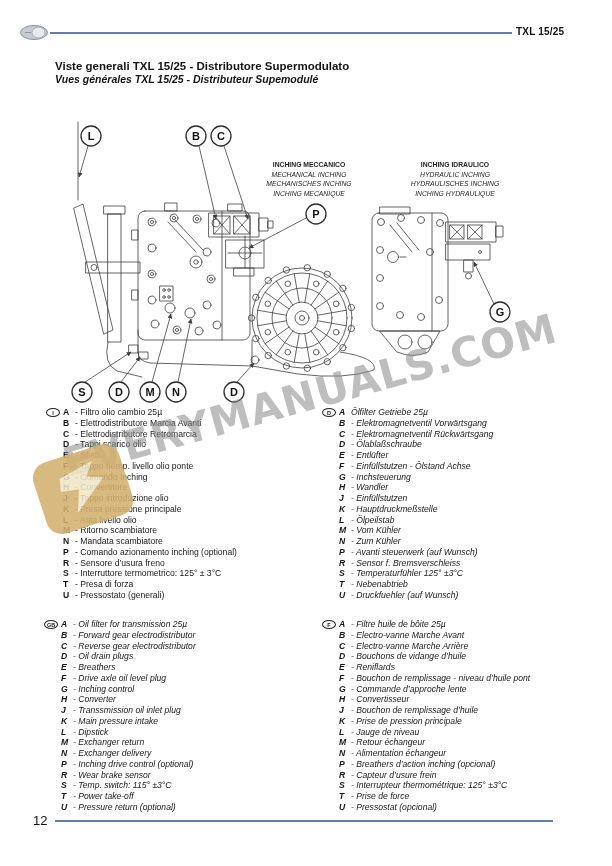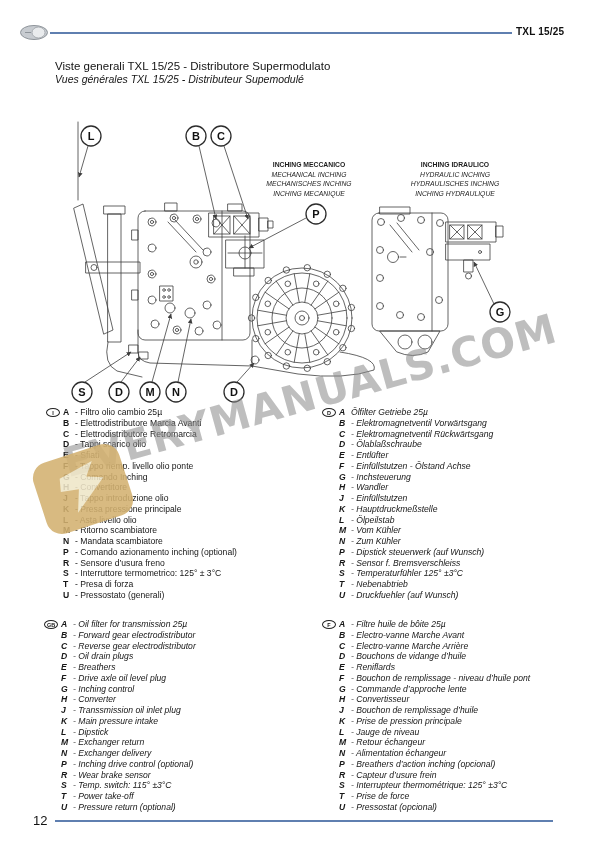--- a/index.html
+++ b/index.html
@@ -7,21 +7,21 @@
   body { background:#ffffff; font-family:"Liberation Sans", sans-serif; position:relative; overflow:hidden; }
   .page { position:absolute; inset:0; background:#fff; }
 
   .rule { position:absolute; background:#5f7fb0; height:2px; }
   .top-rule { left:50px; top:32px; width:462px; }
   .bottom-rule { left:55px; top:820px; width:498px; }
   .doc-ref { position:absolute; left:516px; top:26px; font-size:10px; font-weight:bold; color:#101010; letter-spacing:.2px; }
   .brand { position:absolute; left:19px; top:24px; }
 
   .titles { position:absolute; left:55px; top:60px; }
-  .title-line { font-size:10.5px; font-weight:normal; font-style:italic; line-height:13.4px; color:#141414; white-space:nowrap; }
+  .title-line { font-size:10.5px; font-weight:bold; font-style:italic; line-height:13.4px; color:#141414; white-space:nowrap; }
   .titles .title-line:first-child { font-style:normal; font-size:11.5px; }
 
   .diagram { position:absolute; left:0; top:0; width:612px; height:866px; }
   .draw { stroke:#3e3e3e; stroke-width:.8; fill:none; stroke-linecap:round; stroke-linejoin:round; }
   .fillw { fill:#ffffff; }
   .co { stroke:#2c2c2c; stroke-width:1.3; fill:#fff; }
   .ct { fill:#111; font-family:"Liberation Sans",sans-serif; font-size:11px; font-weight:bold; text-anchor:middle; }
   .ld { stroke:#3e3e3e; stroke-width:.8; }
 
   .inch-label { position:absolute; width:120px; text-align:center; color:#1c1c1c; }
@@ -428,21 +428,21 @@
         <div class="li">
         <span class="k">M</span>
         <span class="t">- Vom Kühler</span>
       </div>
         <div class="li">
         <span class="k">N</span>
         <span class="t">- Zum Kühler</span>
       </div>
         <div class="li">
         <span class="k">P</span>
-        <span class="t">- Dipstick steuerwerk (auf Wunsch)</span>
+        <span class="t">- Avanti steuerwerk (auf Wunsch)</span>
       </div>
         <div class="li">
         <span class="k">R</span>
         <span class="t">- Sensor f. Bremsverschleiss</span>
       </div>
         <div class="li">
         <span class="k">S</span>
         <span class="t">- Temperaturfühler 125° ±3°C</span>
       </div>
         <div class="li">

